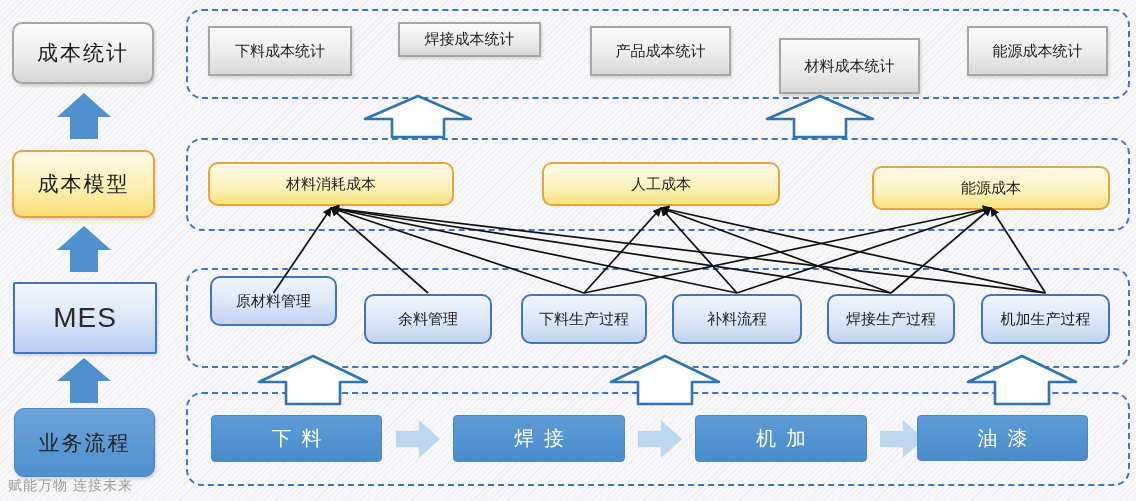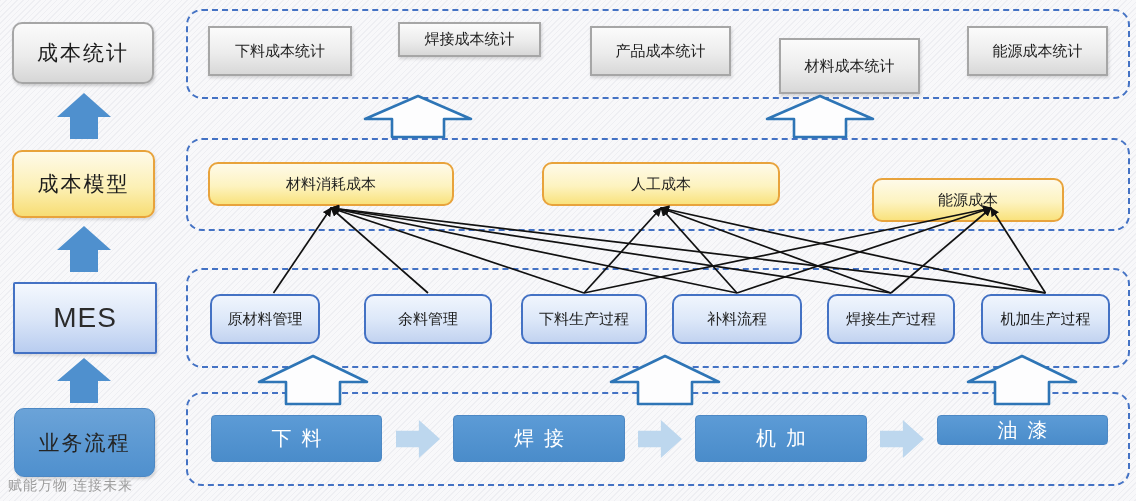--- a/index.html
+++ b/index.html
@@ -81,25 +81,25 @@
   <div class="box stat" style="left:967px;top:26px;width:141px;height:50px;">
       <span>能源成本统计</span>
     </div>
 
   <div class="box cost" style="left:208px;top:162px;width:246px;height:44px;">
        <span>材料消耗成本</span>
     </div>
   <div class="box cost" style="left:542px;top:162px;width:238px;height:44px;">
        <span>人工成本</span>
     </div>
-  <div class="box cost" style="left:872px;top:178px;width:192px;height:44px;">
+  <div class="box cost" style="left:872px;top:166px;width:238px;height:44px;">
        <span>能源成本</span>
     </div>
 
-  <div class="box mesb" style="left:210px;top:294px;width:110px;height:50px;">
+  <div class="box mesb" style="left:210px;top:276px;width:127px;height:50px;">
        <span>原材料管理</span>
     </div>
   <div class="box mesb" style="left:364px;top:294px;width:128px;height:50px;">
        <span>余料管理</span>
     </div>
   <div class="box mesb" style="left:521px;top:294px;width:126px;height:50px;">
        <span>下料生产过程</span>
     </div>
   <div class="box mesb" style="left:672px;top:294px;width:130px;height:50px;">
        <span>补料流程</span>
@@ -116,21 +116,21 @@
     </div>
   <div class="chevron" style="left:396px;top:420px;"></div>
   <div class="box proc" style="left:453px;top:415px;width:172px;height:47px;">
       <span>焊接</span>
     </div>
   <div class="chevron" style="left:638px;top:420px;"></div>
   <div class="box proc" style="left:695px;top:415px;width:172px;height:47px;">
       <span>机加</span>
     </div>
   <div class="chevron" style="left:880px;top:420px;"></div>
-  <div class="box proc" style="left:937px;top:415px;width:171px;height:30px;">
+  <div class="box proc" style="left:917px;top:415px;width:171px;height:46px;">
       <span>油漆</span>
     </div>
 
   <svg id="overlay" width="1136" height="501">
     <defs>
       <marker id="ah" markerWidth="10" markerHeight="9" refX="8" refY="4.5" orient="auto" markerUnits="userSpaceOnUse">
         <path d="M0,0 L9,4.5 L0,9 z" fill="#111111"></path>
       </marker>
     </defs>
     <g id="hollow-arrows">

